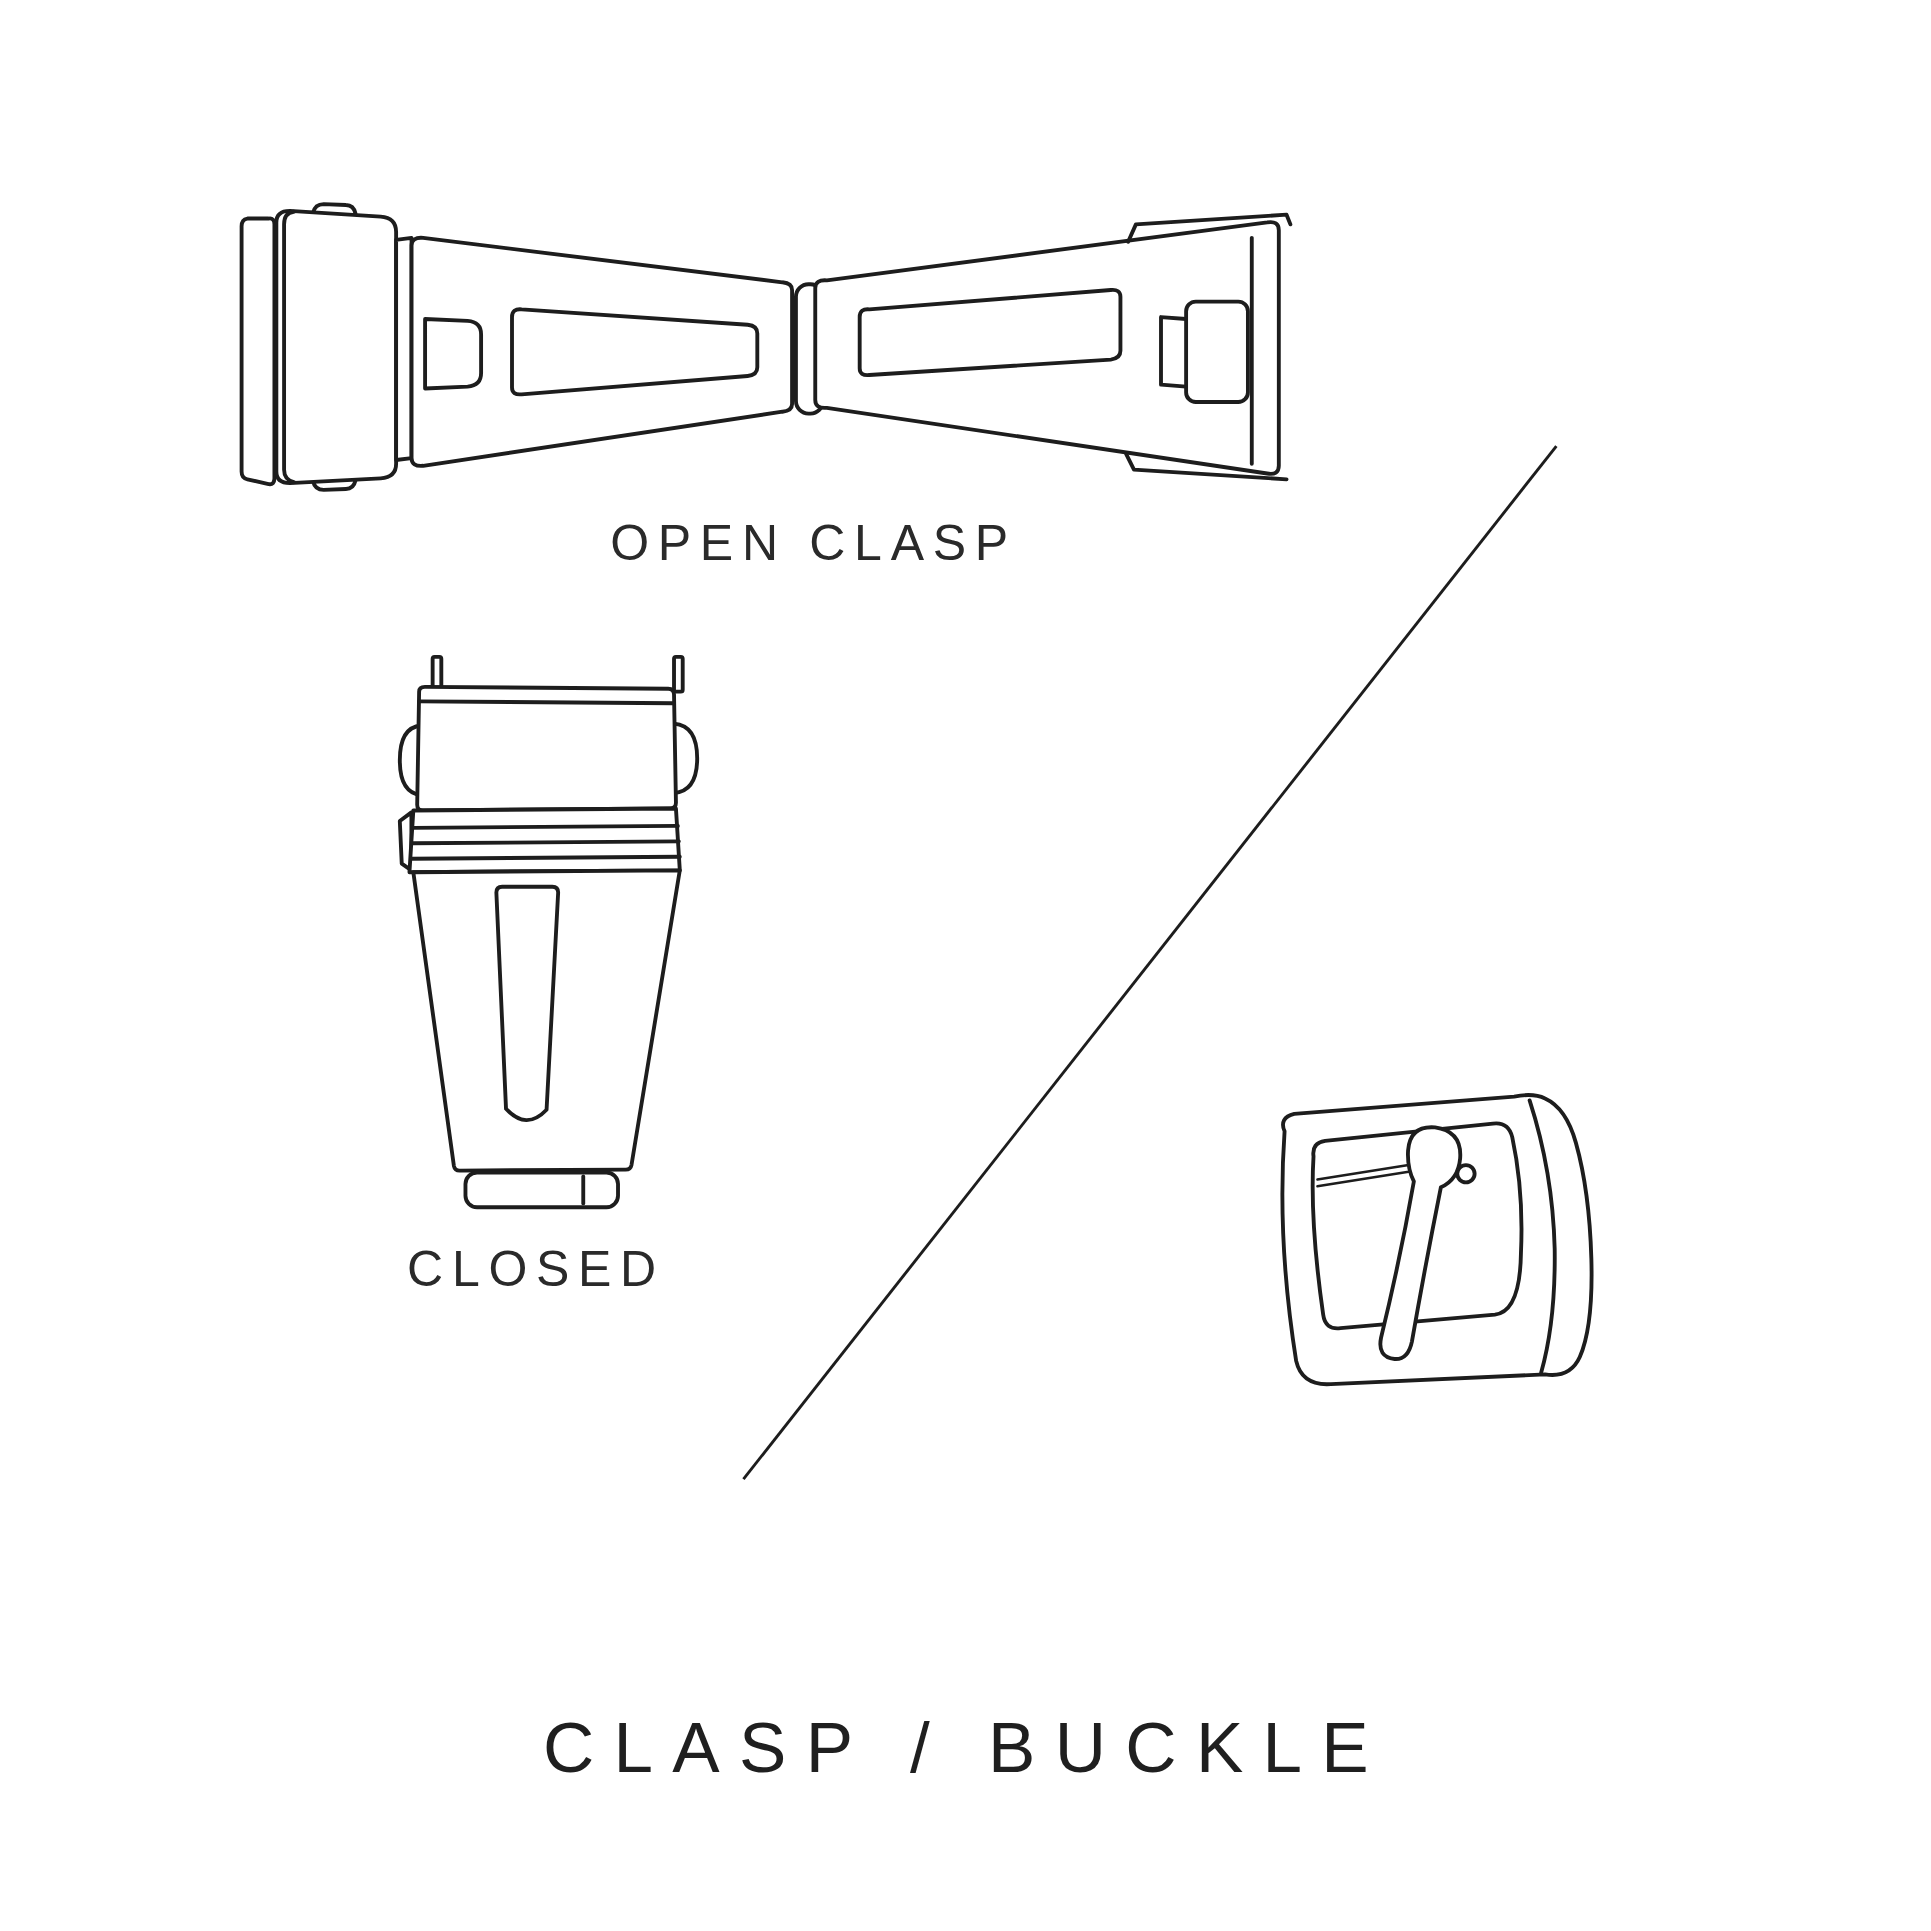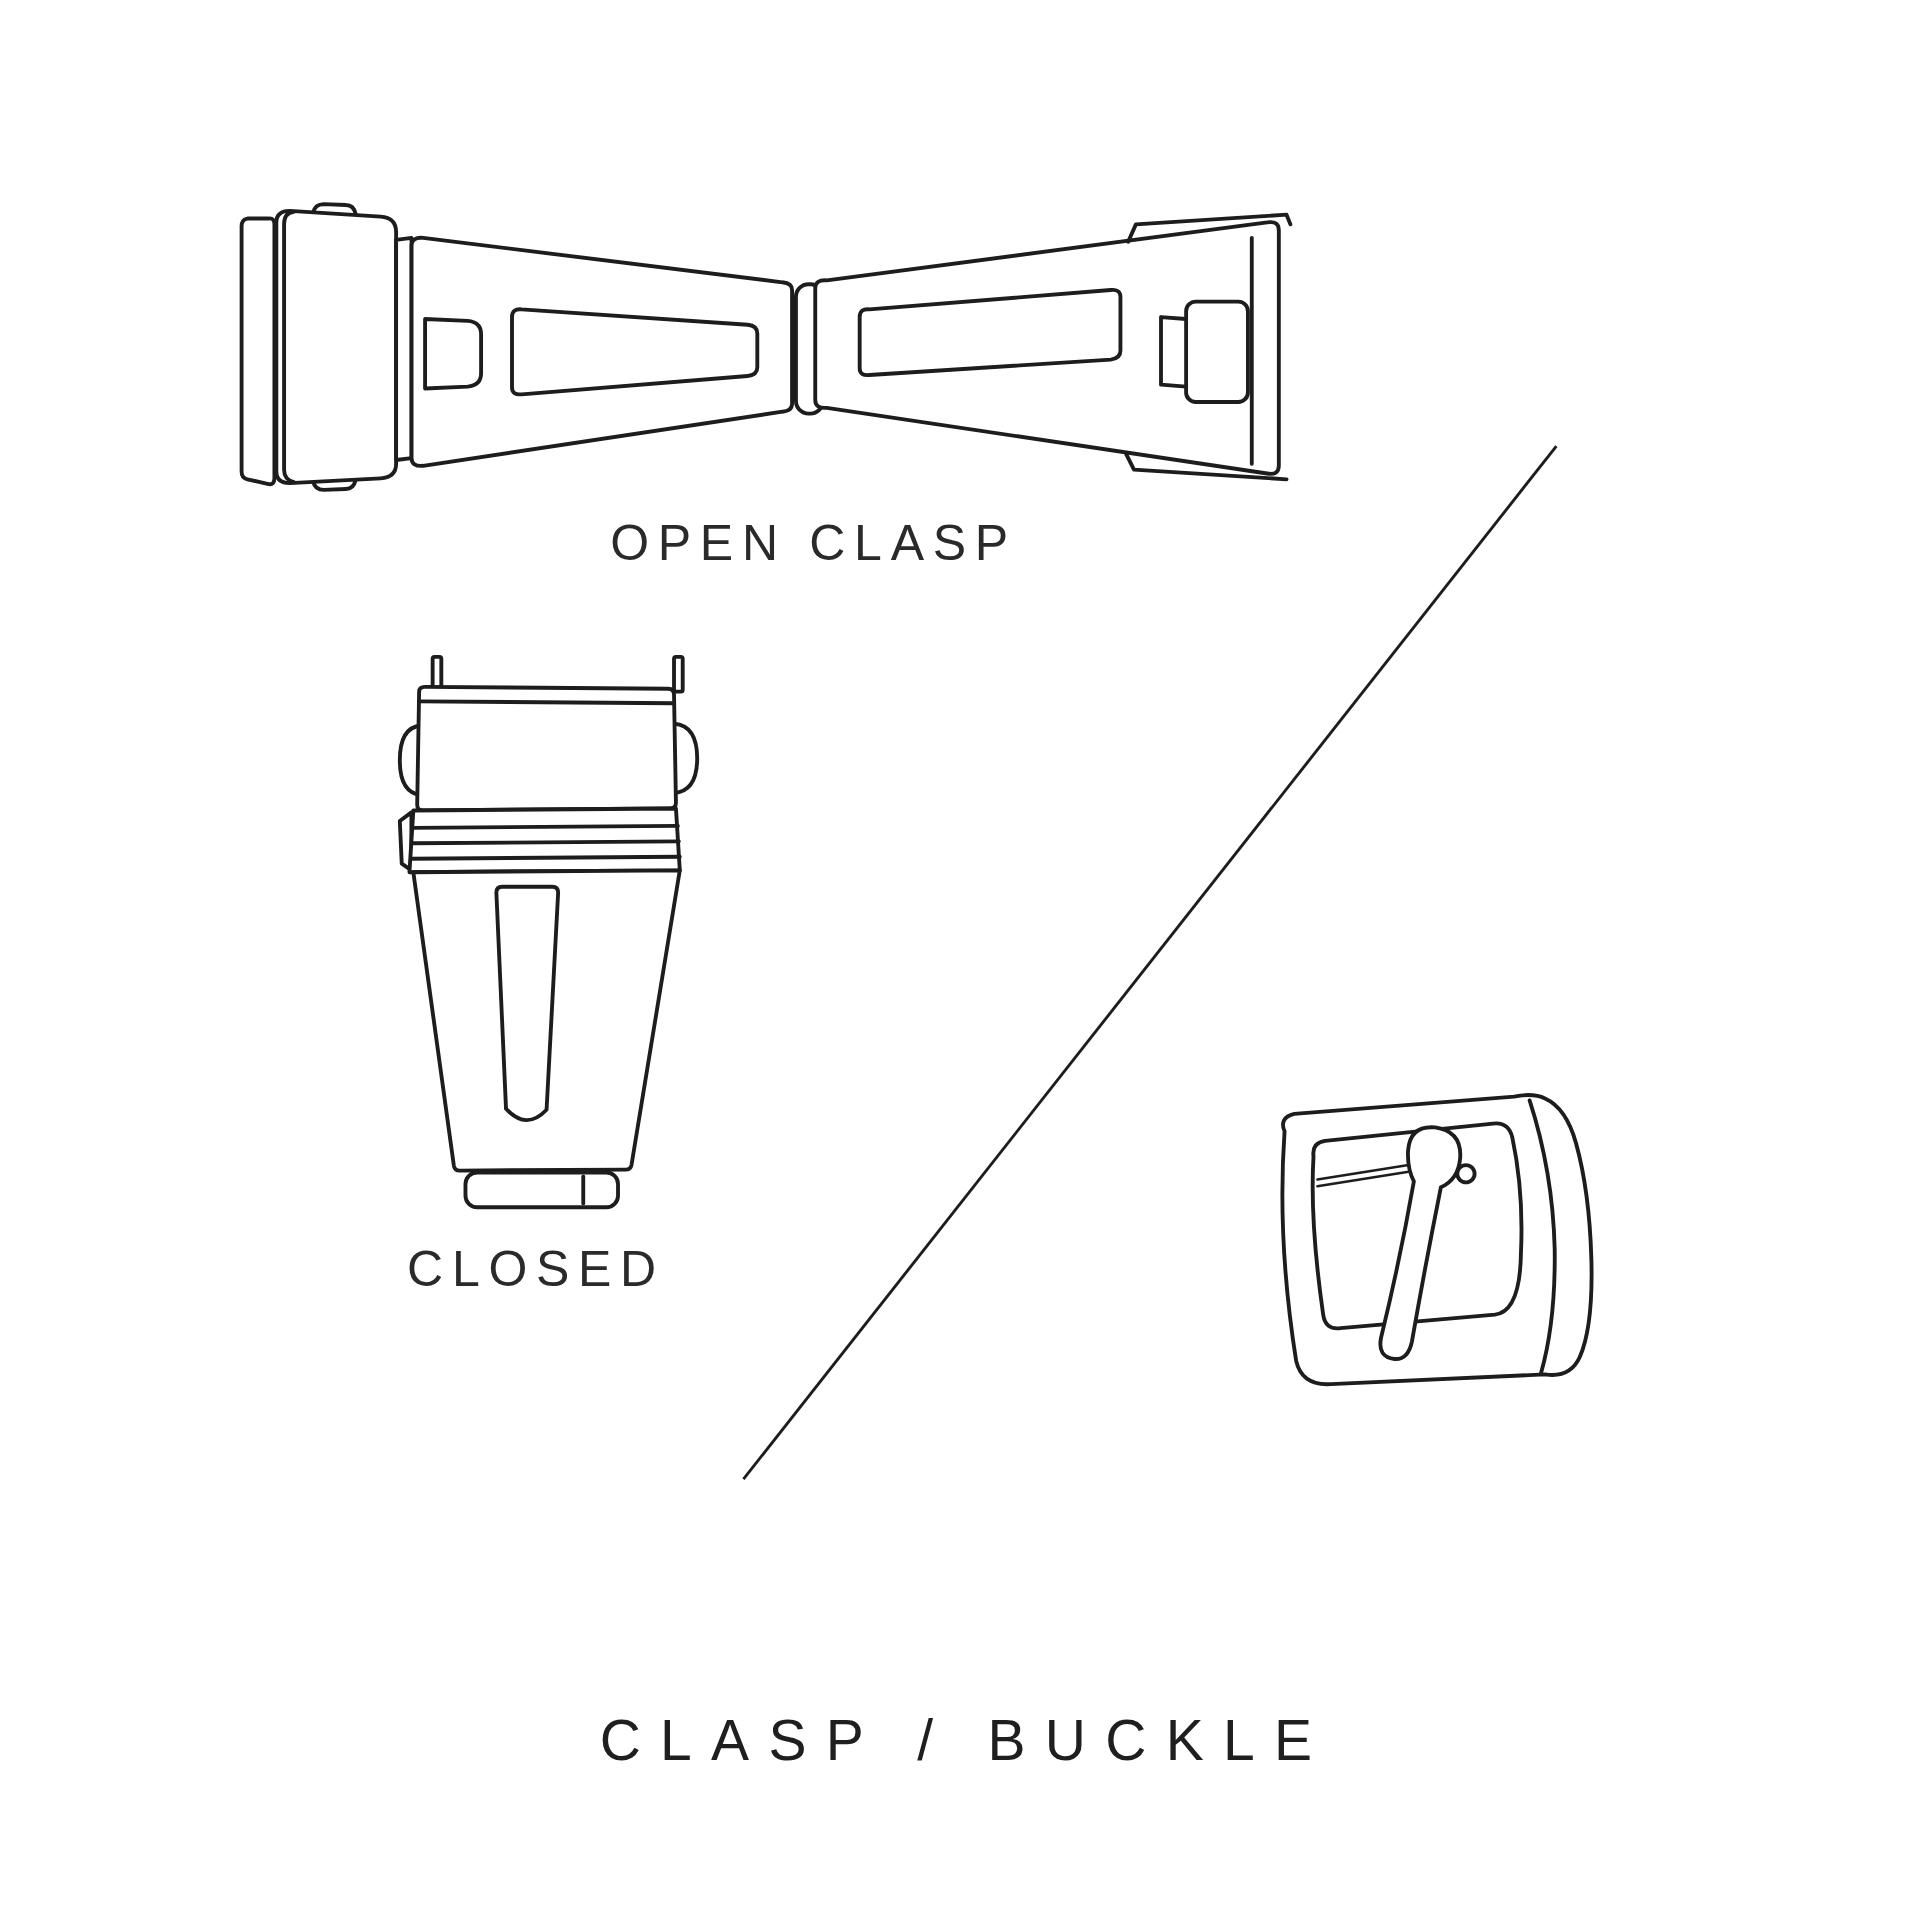--- a/index.html
+++ b/index.html
@@ -38,21 +38,21 @@
     white-space: nowrap;
   }
   #open-clasp-caption { left: 519px; top: 514px; width: 589px; }
   #closed-caption     { left: 343px; top: 1240px; width: 386px; }
   #main-title {
     position: absolute;
     left: 0; right: 0;
     top: 1707px;
     text-align: center;
     color: #1f1f1f;
-    font-size: 57px;
+    font-size: 71px;
     letter-spacing: 19.3px;
     font-weight: 400;
     white-space: nowrap;
   }
   #divider-svg {
     position: absolute;
     left: 0; top: 0;
   }
   #divider-svg line {
     stroke: #1d1d1d;

